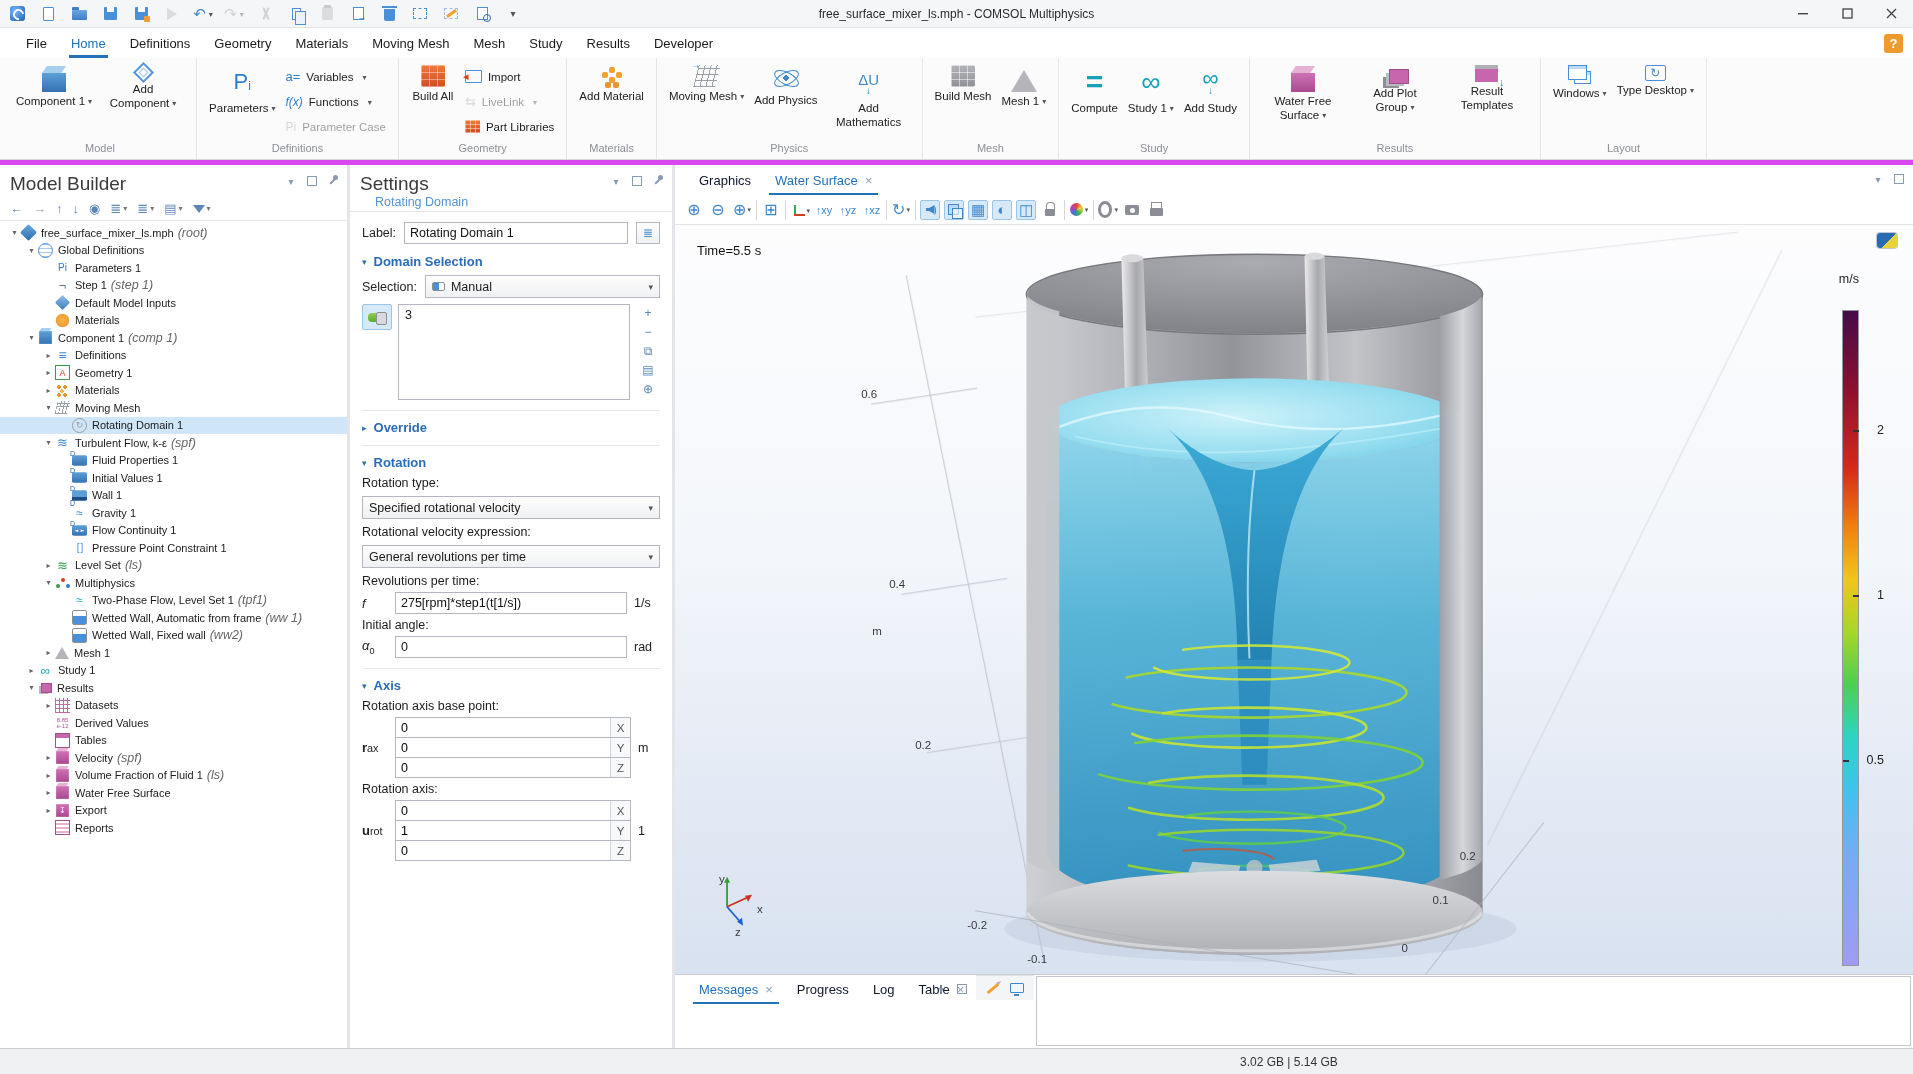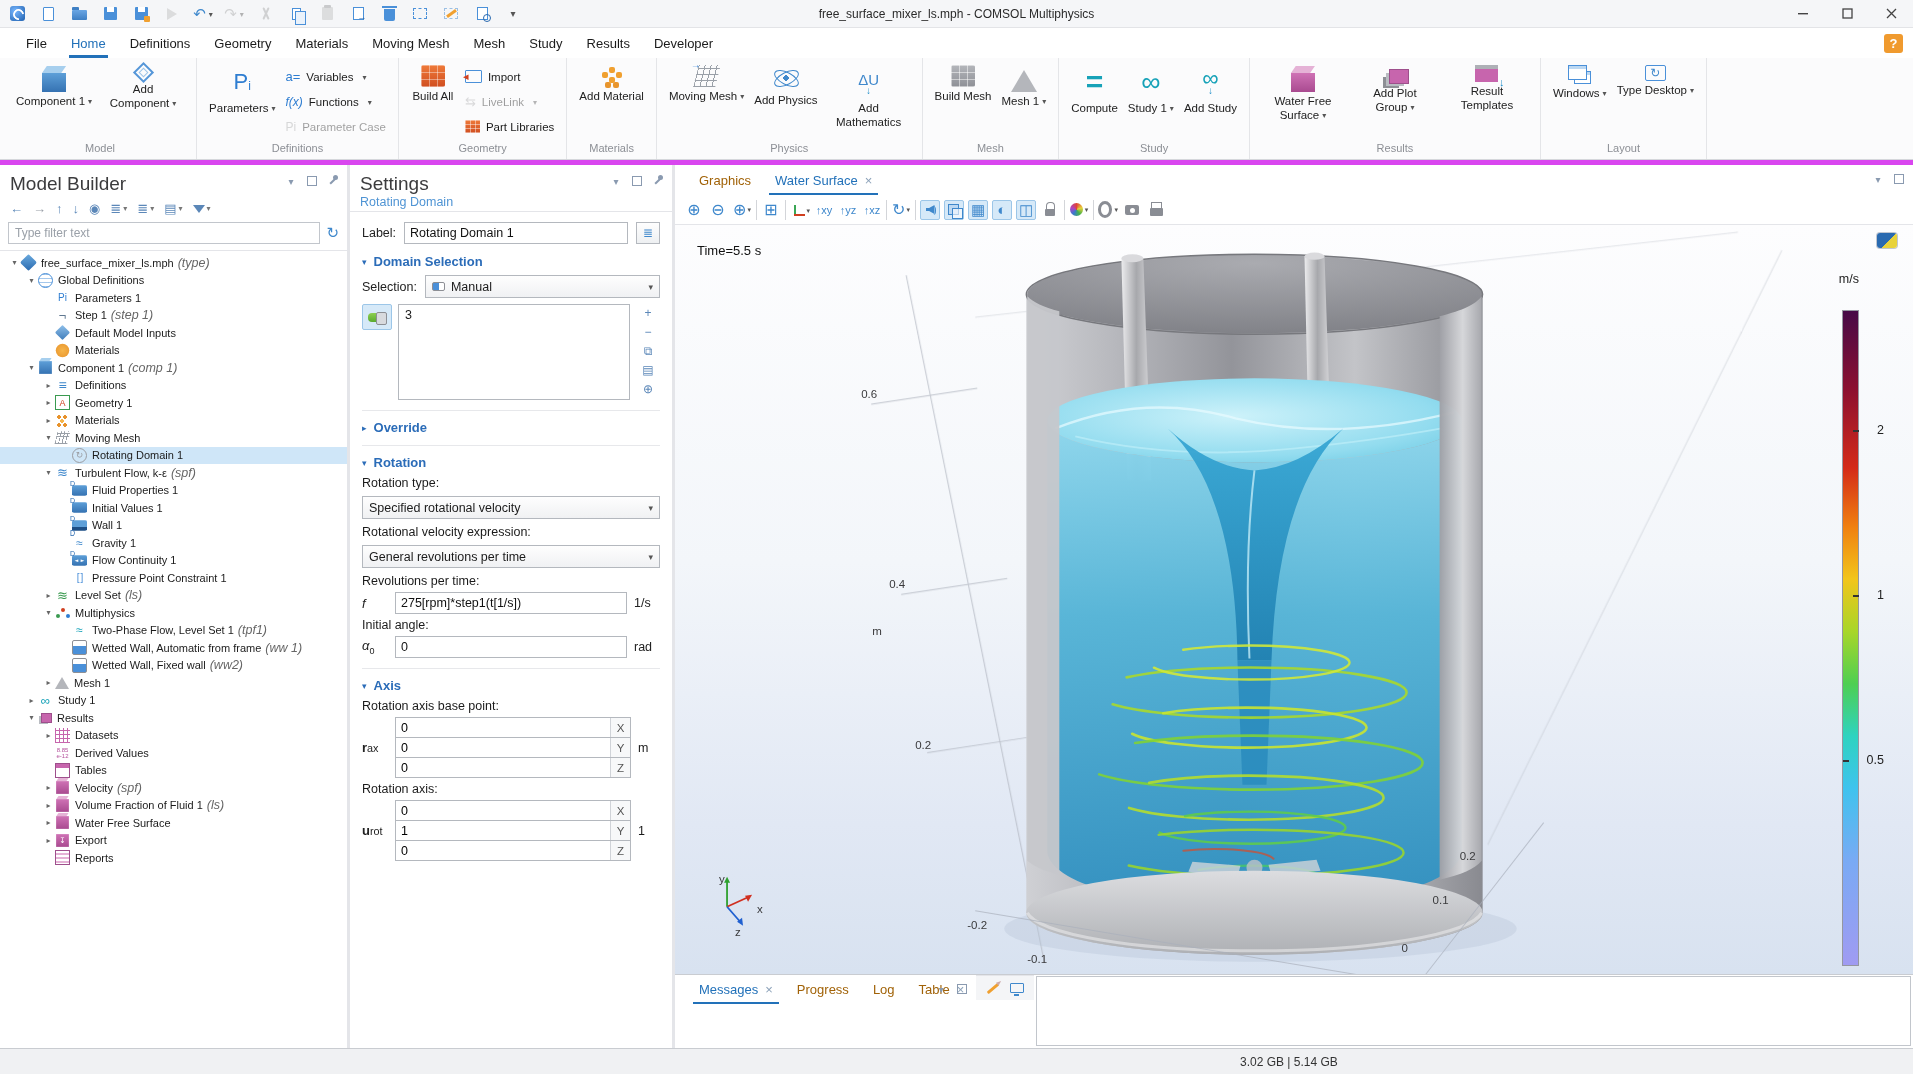--- a/index.html
+++ b/index.html
@@ -239,21 +239,21 @@
   .vcells{flex:1;display:flex;flex-direction:column}
   .vcell{display:flex;height:21px;border:1px solid #b4b8be;margin-top:-1px;background:#fff;align-items:center}
   .vcell:first-child{margin-top:0}
   .vcell input{flex:1;border:none;outline:none;padding:0 5px;font-size:12.5px;font-family:"Liberation Sans",sans-serif}
   .vcoord{width:20px;border-left:1px solid #d0d3d8;align-self:stretch;display:flex;align-items:center;justify-content:center;font-size:11.5px;color:#555;background:#f7f8f9}
   .symcol{width:26px;display:flex;align-items:center;justify-content:flex-start;font-size:13px;color:#222;flex:none}
   .unitcol{width:22px;display:flex;align-items:center;font-size:12.5px;flex:none}
   
   .gcol{flex:1;display:flex;flex-direction:column;background:#fff;min-width:0}
   .gtabs{height:30px;display:flex;align-items:flex-end;padding-left:12px;background:#fff;position:relative}
-  .gtab{padding:5px 12px 7px;font-size:13px;color:#a16207;display:flex;align-items:center;gap:7px;position:relative}
+  .gtab{padding:5px 12px 7px;font-size:13px;color:#0f172a;display:flex;align-items:center;gap:7px;position:relative}
   .gtab.active{color:#2271b9}
   .gtab.active::after{content:"";position:absolute;left:6px;right:6px;bottom:0;height:2.5px;background:#2271b9}
   .tclose::before{content:"×";color:#8aa0b8;font-size:13px}
   .gtb{height:30px;display:flex;align-items:center;gap:2px;padding:0 8px;border-bottom:1px solid #e4e5e9}
   .gtb i{margin:0 1px}
   .canvas{flex:1;position:relative;background:linear-gradient(180deg,#fdfdfe 0%,#f3f6fa 45%,#e1e8f4 80%,#d8e2f0 100%);overflow:hidden}
   .timelbl{position:absolute;left:22px;top:18px;font-size:13px;color:#111}
   .thumbicn{position:absolute;right:16px;top:8px;width:20px;height:15px;border-radius:3px;background:linear-gradient(135deg,#2a6ab0 55%,#e8d23a 55%);box-shadow:0 0 0 1px #c0c6d0}
   .cbwrap{position:absolute;right:40px;top:85px;width:70px}
   .cbunit{position:absolute;right:14px;top:-38px;font-size:12.5px;color:#222}
@@ -576,31 +576,27 @@
       <span>↑</span>
       <span>↓</span>
       <span>◉</span>
       <span class="dd2">≣</span>
       <span class="dd2">≣</span>
       <span class="dd2">▤</span>
       <span class="dd2">
           <span class="funnel"></span>
         </span>
     </div>
-    <div class="filterrow">
-      <input placeholder="Type filter text" style="">
-      <span class="refresh">↻</span>
-    </div>
     <div class="tree">
 
     <div class="trow" style="--lvl: 0;">
           <span class="tarrow" data-arrow="open"></span>
           <i class="ticon" data-icon="model-root"></i>
           <span class="tlabel">free_surface_mixer_ls.mph</span>
-          <span class="tsuffix">(type)</span>
+          <span class="tsuffix">(root)</span>
         </div>
         <div class="trow" style="--lvl: 1;">
           <span class="tarrow" data-arrow="open"></span>
           <i class="ticon" data-icon="global-definitions"></i>
           <span class="tlabel">Global Definitions</span>
 
         </div>
         <div class="trow" style="--lvl: 2;">
           <span class="tarrow"></span>
           <i class="ticon" data-icon="parameters-node"></i>
@@ -798,21 +794,21 @@
           <i class="ticon" data-icon="reports-node"></i>
           <span class="tlabel">Reports</span>
 
         </div>
       </div>
   </div>
 
   <div class="panel set">
     <div class="phead" style="flex-direction:column;align-items:flex-start">
       <span class="ptitle">Settings</span>
-      <span class="psub" style="margin-left:0">Rotating Domain</span>
+      <span class="psub" style="margin-left:15px">Rotating Domain</span>
       <span class="pctl">
         <span>▾</span>
         <span class="float"></span>
         <span class="pin"></span>
       </span>
     </div>
     <div class="body">
       <div class="srow">
         <label>Label:</label>
         <input class="tinput" value="Rotating Domain 1" style="">

